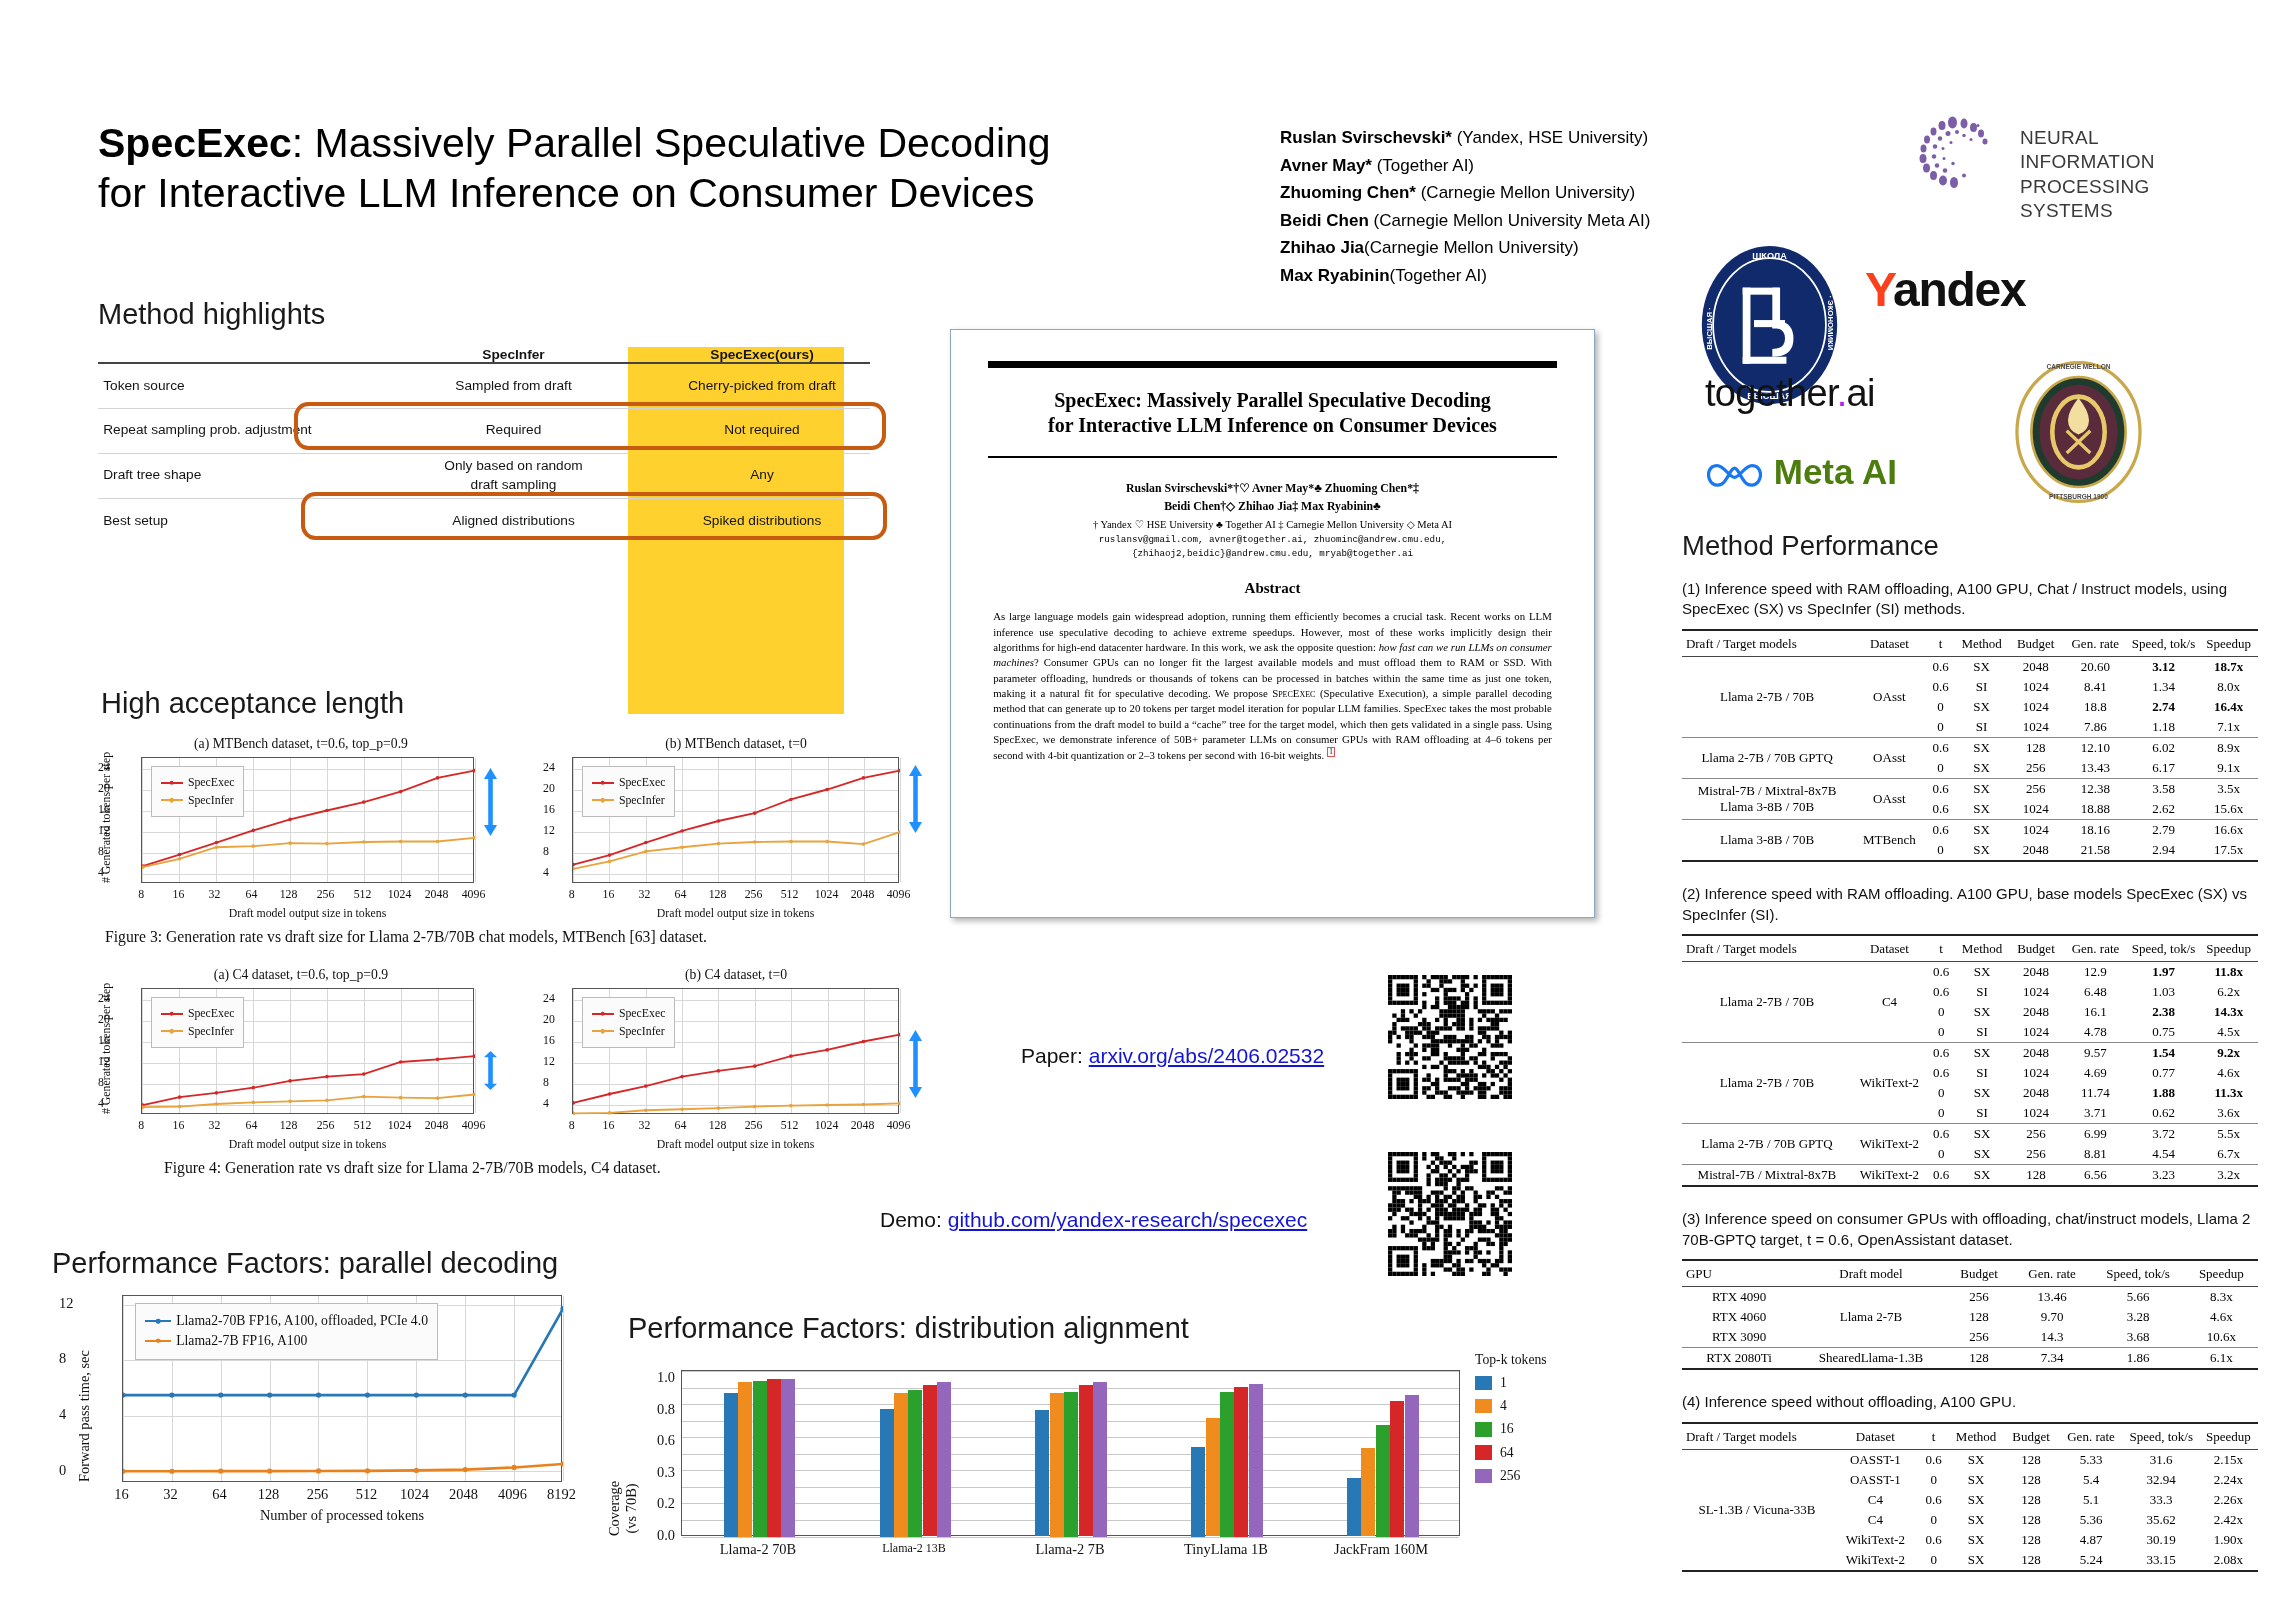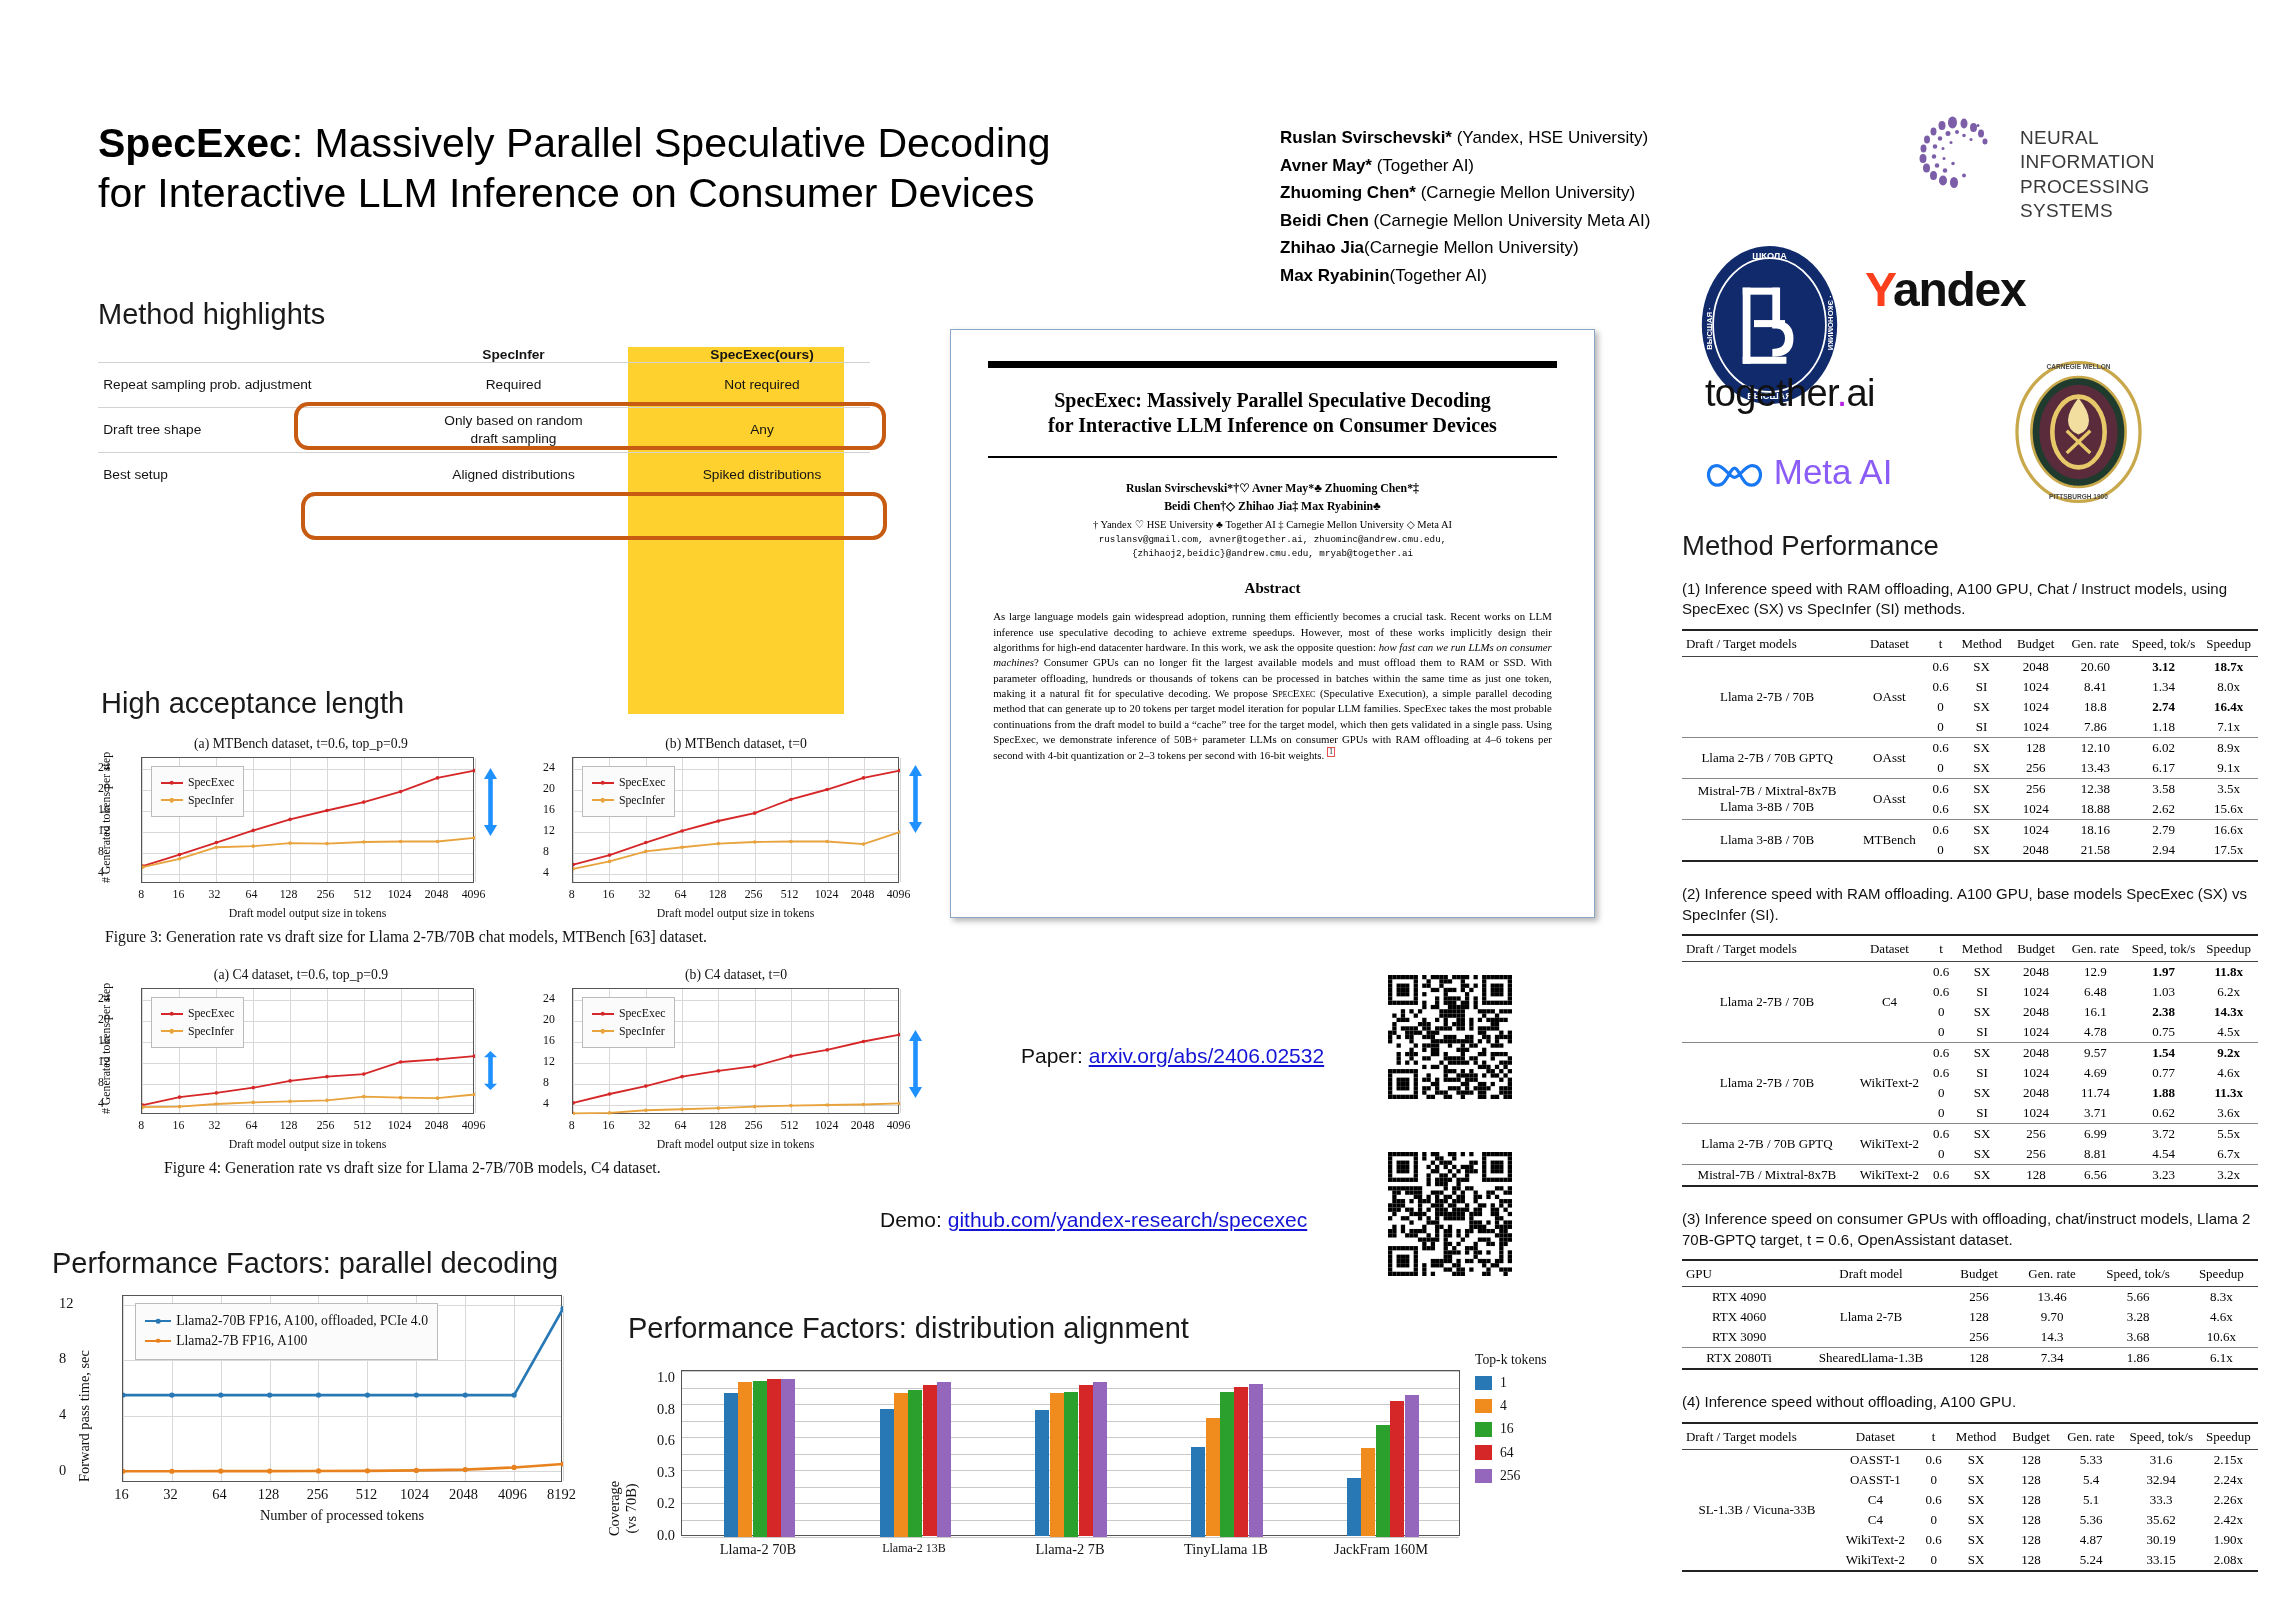--- a/index.html
+++ b/index.html
@@ -107,21 +107,21 @@
   .rule-head  { border-bottom: 1.3px solid #444; }
   .rule-bot   { border-bottom: 2px solid #222; }
   .tc { text-align:center; } .tl { text-align:left; }
   .bold { font-weight: 700; }
   .grp-sep td { border-top: 1px solid #888; }
   #nips-logo-text { font-size: 19px; letter-spacing: 0.3px; color:#3a3a3a; line-height:1.28; }
   #yandex-text { font-size: 48px; font-weight:700; color:#111; letter-spacing:-1.3px; }
   #yandex-text .y { color:#FC3F1D; }
   #together-text { font-size: 38px; font-weight:400; color:#111; letter-spacing:-0.7px; }
   #together-text .dot { color:#B620E0; }
-  #meta-text { font-size: 35px; font-weight:400; color:#8b5cf6; }
+  #meta-text { font-size: 35px; font-weight:700; color:#4d7c0f; }
 </style>
 </head>
 <body>
 
 <div class="abs" id="poster-title"><b>SpecExec</b>: Massively Parallel Speculative Decoding<br>for Interactive LLM Inference on Consumer Devices</div>
 
 <div class="abs" id="authors">
     <div class="author-line"><span class="nm">Ruslan Svirschevski*</span> (Yandex, HSE University)</div>
     <div class="author-line"><span class="nm">Avner May*</span> (Together AI)</div>
     <div class="author-line"><span class="nm">Zhuoming Chen*</span> (Carnegie Mellon University)</div>
@@ -230,20 +230,31 @@
   <div class="abs" id="mh-yellow"></div>
   <table id="mh-table">
     <thead>
         <tr class="mh-head">
       <th class="mh-c0"></th>
       <th class="mh-c1">SpecInfer</th>
       <th class="mh-c2">SpecExec(ours)</th>
     </tr>
       </thead>
     <tbody id="mh-body">
+        <tr class="mh-row first">
+          <td class="mh-c0">
+            <span class="mh-sub">Token source</span>
+          </td>
+          <td class="mh-c1">
+            <span class="mh-sub">Sampled from draft</span>
+          </td>
+          <td class="mh-c2">
+            <span class="mh-sub">Cherry-picked from draft</span>
+          </td>
+        </tr>
         <tr class="mh-row">
           <td class="mh-c0">
             <span class="mh-sub">Repeat sampling prob. adjustment</span>
           </td>
           <td class="mh-c1">
             <span class="mh-sub">Required</span>
           </td>
           <td class="mh-c2">
             <span class="mh-sub">Not required</span>
           </td>

